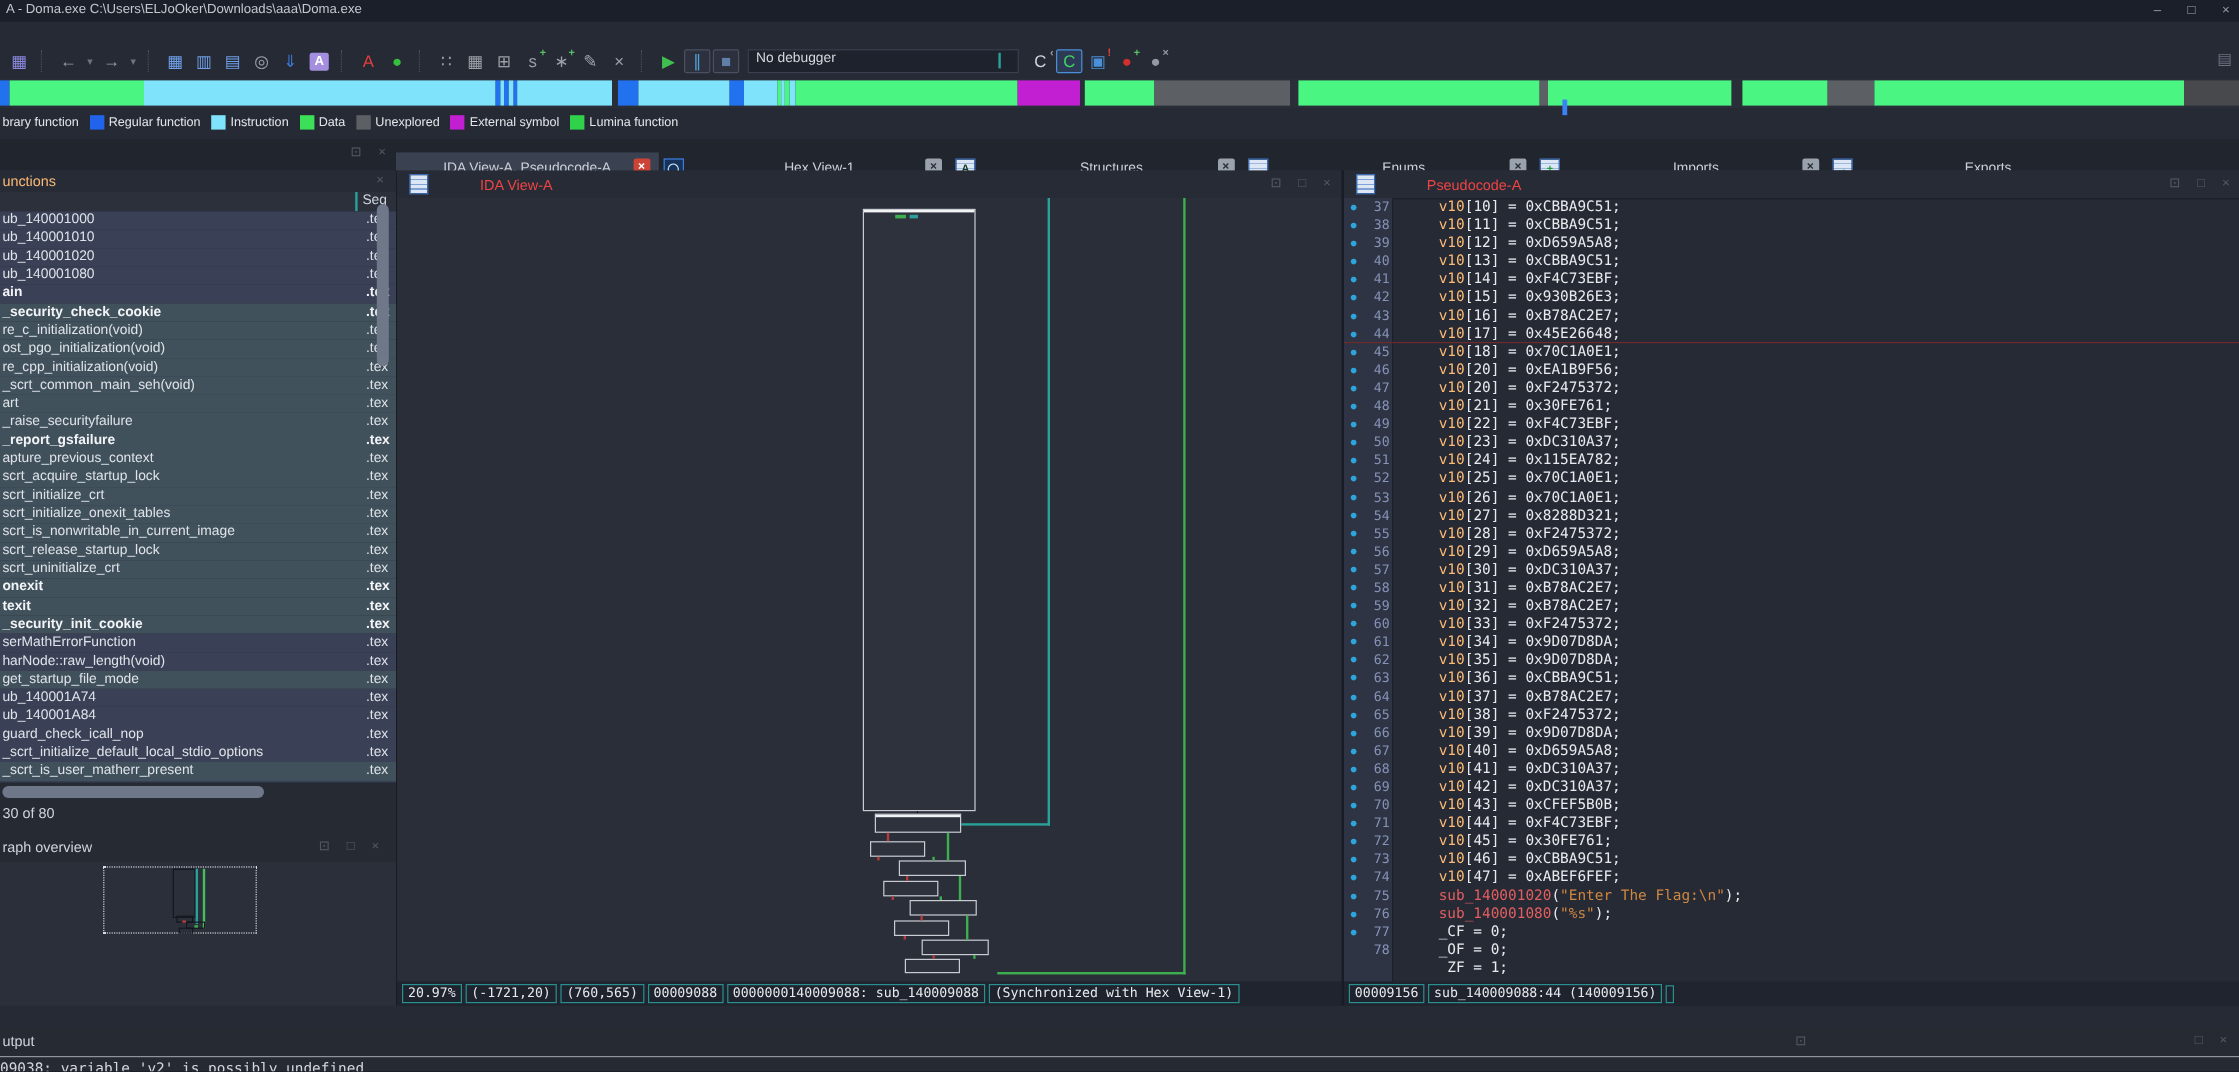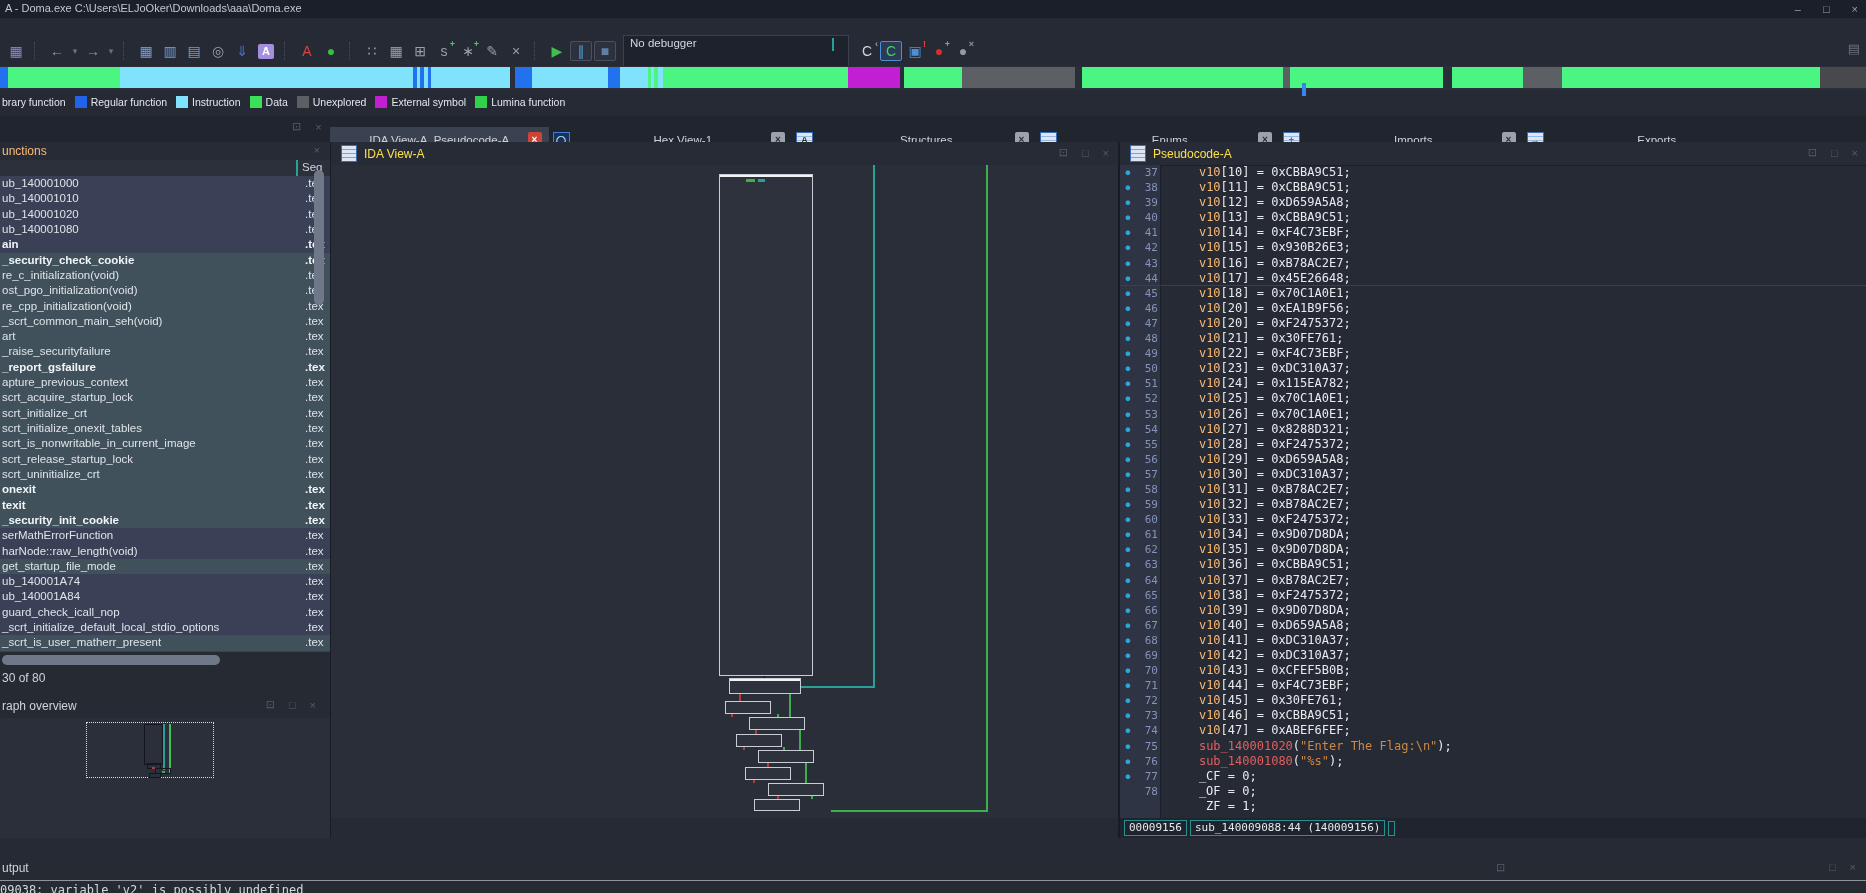--- a/index.html
+++ b/index.html
@@ -16,21 +16,21 @@
   
   .toolbar{position:absolute;left:0;top:38px;width:100%;height:26px;background:#262a34;display:flex;align-items:center;padding-left:4px;box-sizing:border-box;}
   .tb-sep{width:5px;height:18px;border-left:1px dotted #4a4f5a;margin:0 5px 0 6px;}
   .tb-btn{position:relative;width:22px;height:20px;display:flex;align-items:center;justify-content:center;font-size:14px;margin:0 1px;}
   .tb-btn.small{width:10px;font-size:9px;}
   .tb-btn.boxed{border:1px solid #4a5060;background:#2c313d;border-radius:2px;width:20px;height:18px;}
   .tb-btn.active{border:1px solid #4a90d9;background:#2c3a55;}
   .tb-btn .sup{position:absolute;right:0px;top:-2px;font-size:9px;font-weight:bold;}
   .tb-btn .bgbox{display:flex;align-items:center;justify-content:center;width:16px;height:15px;border-radius:2px;font-size:11px;font-weight:bold;}
   .combo{position:relative;width:212px;height:17px;background:#1e222c;border:1px solid #3a4050;margin:0 6px;
-         color:#d4d8de;font-size:11.5px;padding:1px 6px 12px 6px;box-sizing:content-box;}
+         color:#d4d8de;font-size:11.5px;padding:1px 6px 0 6px;box-sizing:content-box;}
   .combo .caret{position:absolute;right:14px;top:2px;width:2px;height:13px;background:#2aa198;}
   .far-icon{position:absolute;right:6px;top:41px;font-size:13px;color:#6b7280;}
   
   .navband{position:absolute;left:0;top:66px;width:100%;height:24px;background:#2a2e38;}
   .navband .seg{position:absolute;top:1px;height:21px;}
   .nav-indicator{position:absolute;top:17px;height:13px;width:4px;background:#3b82f6;}
   
   .legend{position:absolute;left:2px;top:92px;height:20px;display:flex;align-items:center;gap:9px;}
   .leg-item{display:flex;align-items:center;gap:4px;font-size:10.5px;color:#e3e6ea;white-space:nowrap;}
   .leg-sw{width:12px;height:12px;display:inline-block;}
@@ -43,21 +43,21 @@
   .tab-close{position:absolute;right:7px;top:5px;width:14px;height:14px;border-radius:2px;display:flex;align-items:center;justify-content:center;font-size:10px;font-weight:bold;}
   .tab-close.red{background:#cd4437;color:#fff;}
   .tab-close.gray{background:#9aa3ad;color:#2a2e35;}
   .tab-icon{width:15px;height:15px;margin:0 4px;display:flex;align-items:center;justify-content:center;font-size:9px;font-weight:bold;align-self:center;}
   .tab-icon.graph{background:#16335c;border:1px solid #3f7fd9;color:#cfe0f5;}
   .tab-icon.doc{background:repeating-linear-gradient(#dce6f4 0 3px,#9db8dd 3px 4px);border:1px solid #3a6cb5;color:#143a1f;}
   
   .main{position:absolute;left:0;top:142px;width:100%;height:696px;}
   .panel-hdr{position:absolute;left:0;top:0;right:0;height:23px;background:#262b36;border-bottom:1px solid #1c1f28;display:flex;align-items:center;}
   .ph-icon{width:14px;height:15px;margin:0 7px 0 10px;background:repeating-linear-gradient(#dce6f4 0 3px,#7ea3d4 3px 4px);border:1px solid #3a6cb5;}
-  .ph-label{font-size:12px;color:#fde047;}
+  .ph-label{font-size:12px;color:#ef4444;margin-left:36px;}
   .wbtns{display:flex;gap:14px;color:#565c66;font-size:11px;align-items:center;}
   .hdr-right{position:absolute;right:10px;top:4px;}
   
   .left{position:absolute;left:0;top:0;width:330px;height:696px;background:#262a33;}
   .fn-title{position:absolute;left:0;top:0;width:100%;height:18px;background:#262b36;}
   .fn-title .t{position:absolute;left:2px;top:2px;font-size:12px;color:#fdba74;}
   .fn-colhdr{position:absolute;left:0;top:18px;width:100%;height:16px;background:#2b303b;border-bottom:1px solid #1e222b;font-size:11.5px;color:#cfd4dc;}
   .fn-colhdr .c1{position:absolute;left:3px;top:16px;font-style:italic;}
   .fn-colhdr .c2{position:absolute;left:302px;top:1px;}
   .fn-colhdr .tealline{position:absolute;left:296px;top:0;width:2px;height:16px;background:#2aa198;}
@@ -535,20 +535,28 @@
         <div class="gline" style="left:424px;top:565px;width:2px;height:4px;background:#b23b3b;"></div>
         <div class="gline" style="left:468px;top:565px;width:2px;height:20px;background:#3fae4f;"></div>
         <div class="gline" style="left:412px;top:582px;width:2px;height:3px;background:#b23b3b;"></div>
         <div class="gline" style="left:452px;top:582px;width:2px;height:3px;background:#3fae4f;"></div>
         <div class="gline" style="left:436px;top:598px;width:2px;height:4px;background:#b23b3b;"></div>
         <div class="gline" style="left:474px;top:598px;width:2px;height:20px;background:#3fae4f;"></div>
         <div class="gline" style="left:422px;top:615px;width:2px;height:3px;background:#b23b3b;"></div>
         <div class="gline" style="left:446px;top:631px;width:2px;height:3px;background:#b23b3b;"></div>
         <div class="gline" style="left:480px;top:631px;width:2px;height:3px;background:#3fae4f;"></div>
       </div>
+      <div class="panel-status" id="ida-status">
+          <span class="sbox">20.97%</span>
+          <span class="sbox">(-1721,20)</span>
+          <span class="sbox">(760,565)</span>
+          <span class="sbox">00009088</span>
+          <span class="sbox">0000000140009088: sub_140009088</span>
+          <span class="sbox">(Synchronized with Hex View-1)</span>
+        </div>
     </div>
 
     <div class="right">
       <div class="panel-hdr">
         <span class="ph-icon"></span>
         <span class="ph-label">Pseudocode-A</span>
         <div class="wbtns hdr-right">
             <span>⊡</span>
             <span>□</span>
             <span>×</span>

